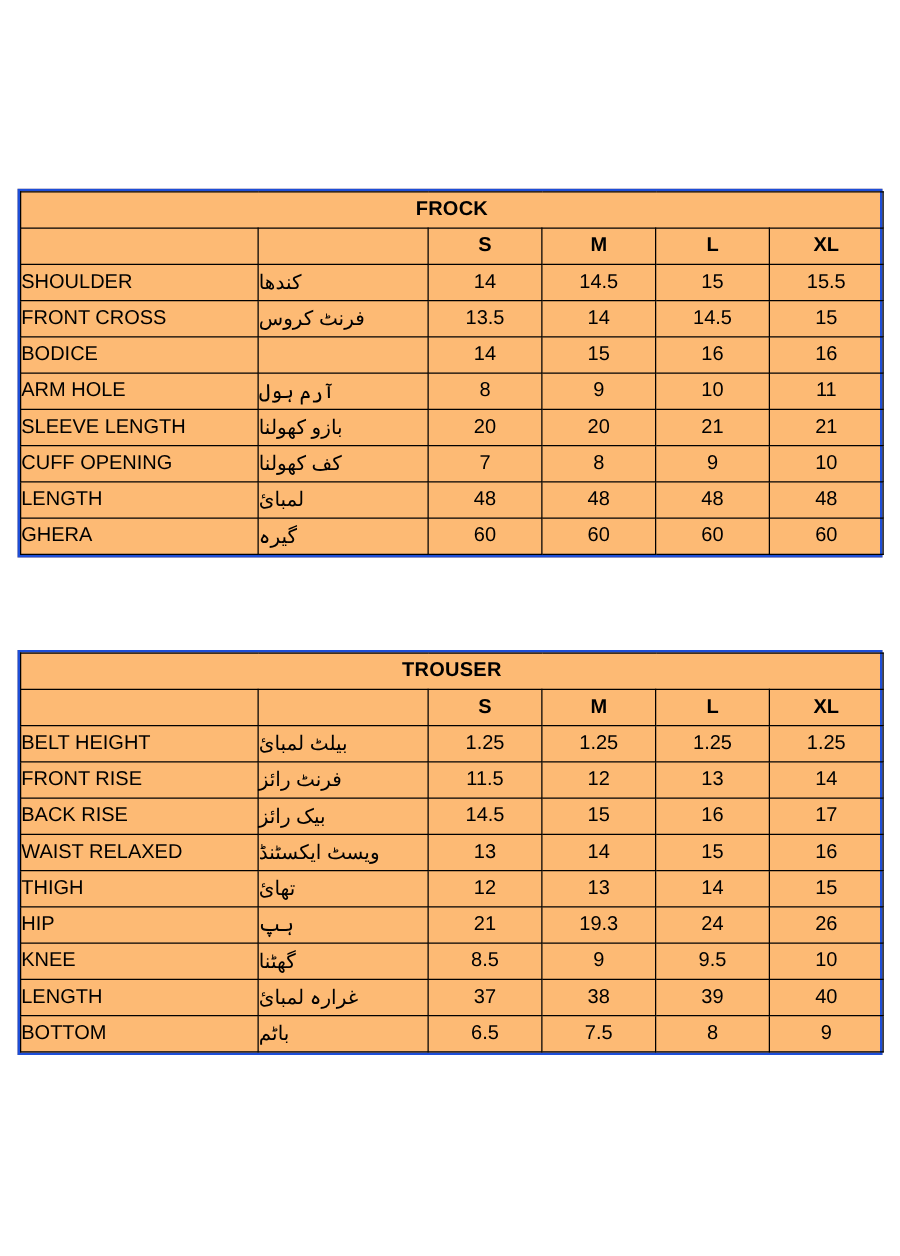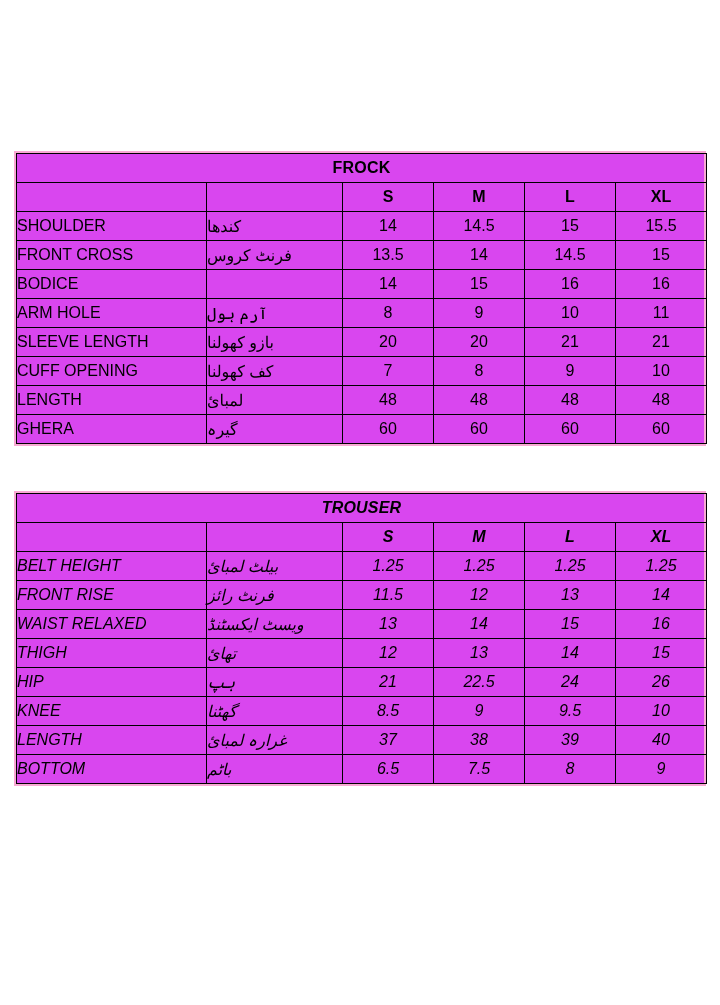--- a/index.html
+++ b/index.html
@@ -19,26 +19,26 @@
     left: 0;
     top: 0;
     width: 720px;
     height: 1005px;
     background: #ffffff;
   }
   .table-block {
     position: absolute;
     left: 14px;
     width: 692px;
-    border: 2px solid #f9a8d4;
+    border: 2px solid #1d4ed8;
     box-sizing: border-box;
-    background: #d946ef;
+    background: #fdba74;
   }
   #frock-table { top: 151px; }
-  #trouser-table { top: 491px; font-style: italic; }
+  #trouser-table { top: 520px; }
 
   table.size-table {
     border-collapse: collapse;
     width: 100%;
     table-layout: fixed;
   }
   table.size-table td {
     border: 1px solid #000;
     padding: 0;
     height: 28px;
@@ -207,40 +207,48 @@
         </tr>
         <tr>
           <td class="label-cell">FRONT RISE</td>
           <td class="urdu-cell">فرنٹ رائز</td>
           <td class="val-cell">11.5</td>
           <td class="val-cell">12</td>
           <td class="val-cell">13</td>
           <td class="val-cell">14</td>
         </tr>
         <tr>
+          <td class="label-cell">BACK RISE</td>
+          <td class="urdu-cell">بیک رائز</td>
+          <td class="val-cell">14.5</td>
+          <td class="val-cell">15</td>
+          <td class="val-cell">16</td>
+          <td class="val-cell">17</td>
+        </tr>
+        <tr>
           <td class="label-cell">WAIST RELAXED</td>
           <td class="urdu-cell">ویسٹ ایکسٹنڈ</td>
           <td class="val-cell">13</td>
           <td class="val-cell">14</td>
           <td class="val-cell">15</td>
           <td class="val-cell">16</td>
         </tr>
         <tr>
           <td class="label-cell">THIGH</td>
           <td class="urdu-cell">تھائ</td>
           <td class="val-cell">12</td>
           <td class="val-cell">13</td>
           <td class="val-cell">14</td>
           <td class="val-cell">15</td>
         </tr>
         <tr>
           <td class="label-cell">HIP</td>
           <td class="urdu-cell">ہپ</td>
           <td class="val-cell">21</td>
-          <td class="val-cell">22.5</td>
+          <td class="val-cell">19.3</td>
           <td class="val-cell">24</td>
           <td class="val-cell">26</td>
         </tr>
         <tr>
           <td class="label-cell">KNEE</td>
           <td class="urdu-cell">گھٹنا</td>
           <td class="val-cell">8.5</td>
           <td class="val-cell">9</td>
           <td class="val-cell">9.5</td>
           <td class="val-cell">10</td>

